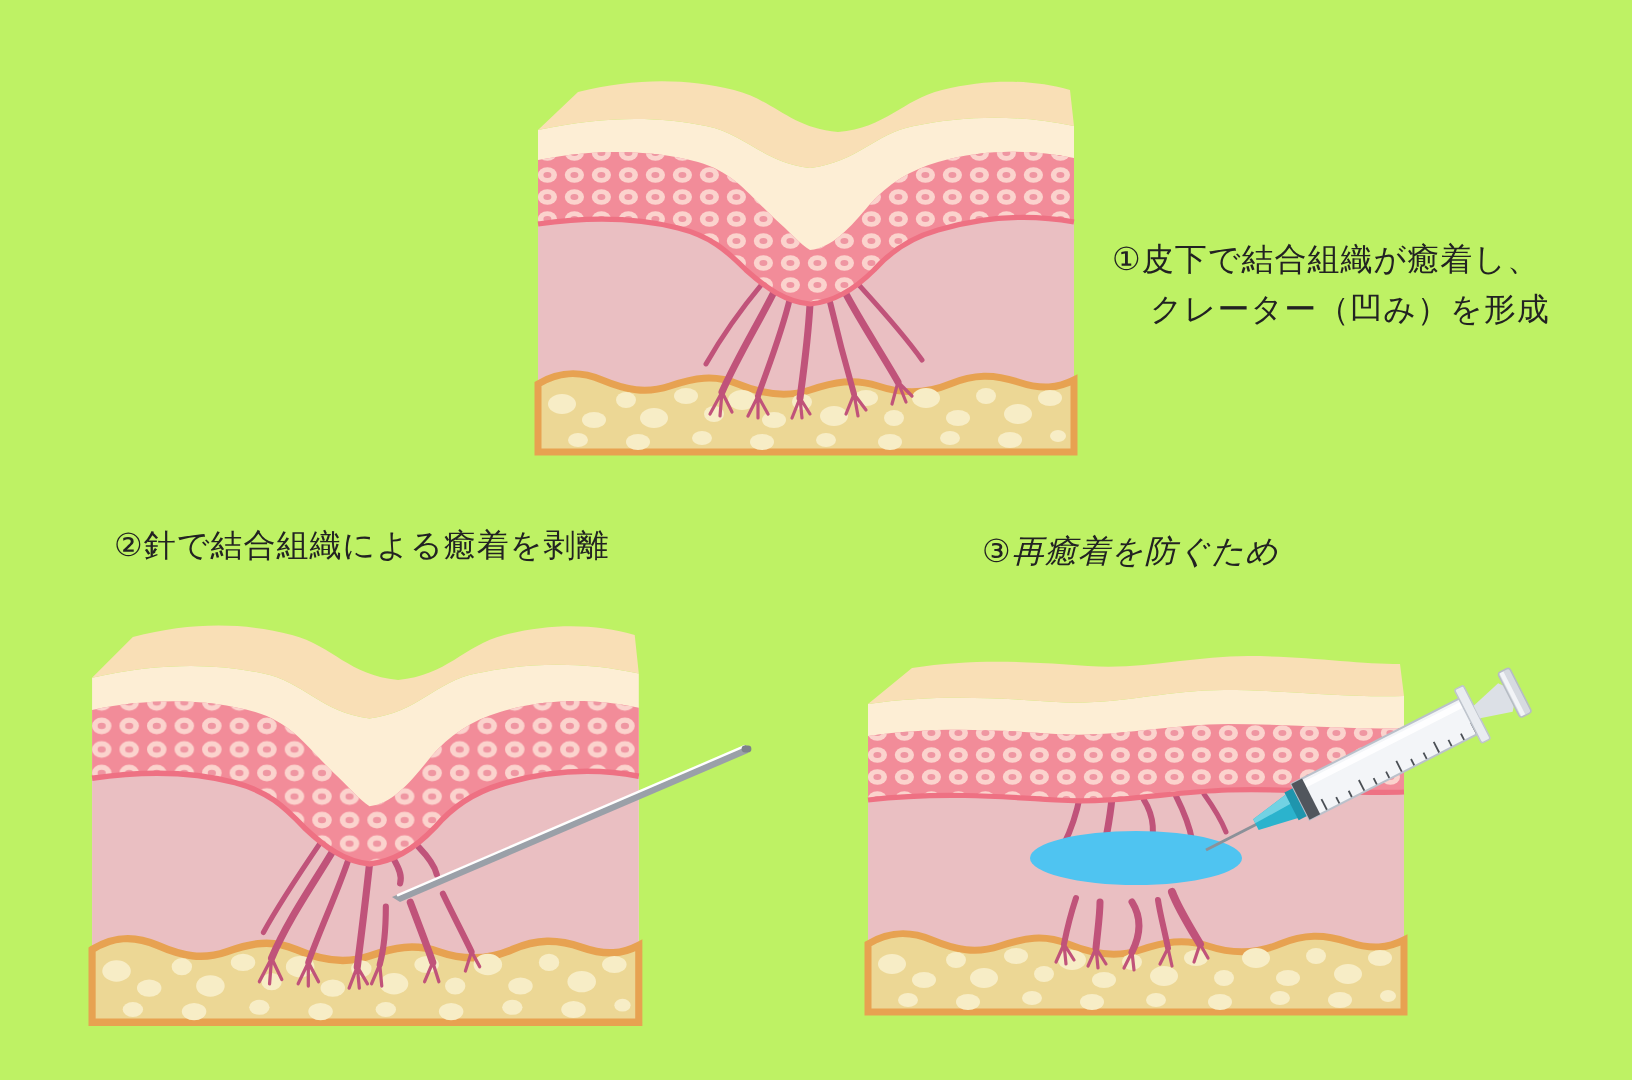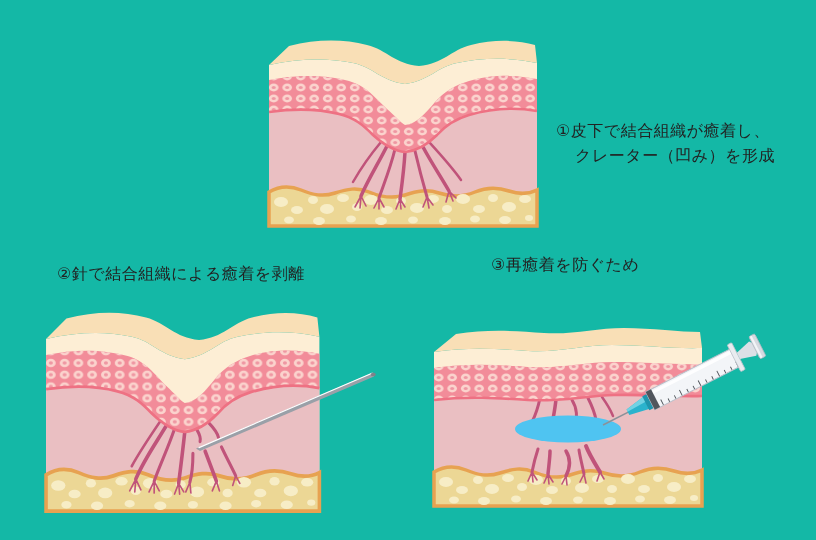--- a/index.html
+++ b/index.html
@@ -1,17 +1,17 @@
 <!DOCTYPE html>
 <html><head>
 <meta charset="utf-8">
 <style>
   html,body{margin:0;padding:0;background:#ffffff;}
   .canvas{
-    position:relative;width:816px;height:540px;background:#14b8a6;overflow:hidden;
+    position:relative;width:816px;height:540px;background:#bef264;overflow:hidden;
     font-family:"Liberation Sans","DejaVu Sans",sans-serif;
   }
   .panel{position:absolute;}
   .caption{
     position:absolute;color:#222222;font-size:16px;line-height:25px;
     font-weight:500;letter-spacing:0.5px;white-space:nowrap;
   }
   .caption .l2-indent19{display:block;padding-left:19px;}
   .caption .l2-indent17{display:block;padding-left:17px;}
   svg{display:block;overflow:visible;}
@@ -108,21 +108,21 @@
 
   <div class="caption" style="left:556px;top:118px;">
     <span>①皮下で結合組織が癒着し、</span>
     <span class="l2-indent19">クレーター（凹み）を形成</span>
   </div>
 
   <div class="caption" style="left:57px;top:261px;">
     <span>②針で結合組織による癒着を剥離</span>
   </div>
 
-  <div class="caption" style="left:491px;top:252px;">
+  <div class="caption" style="left:491px;top:264px;font-style:italic;">
     <span>③再癒着を防ぐため</span>
   </div>
 
   <div class="panel" style="left:38px;top:302px;">
     <svg width="352" height="222" viewBox="0 0 352 222">
       <g transform="translate(6,8) scale(1.02,1.07)">
         <use href="#blockCrater"></use>
 
         <g stroke="#c0537a" fill="none" stroke-linecap="round">
           <path d="M114,104 C104,118 94,132 86,146" stroke-width="2.5"></path>

